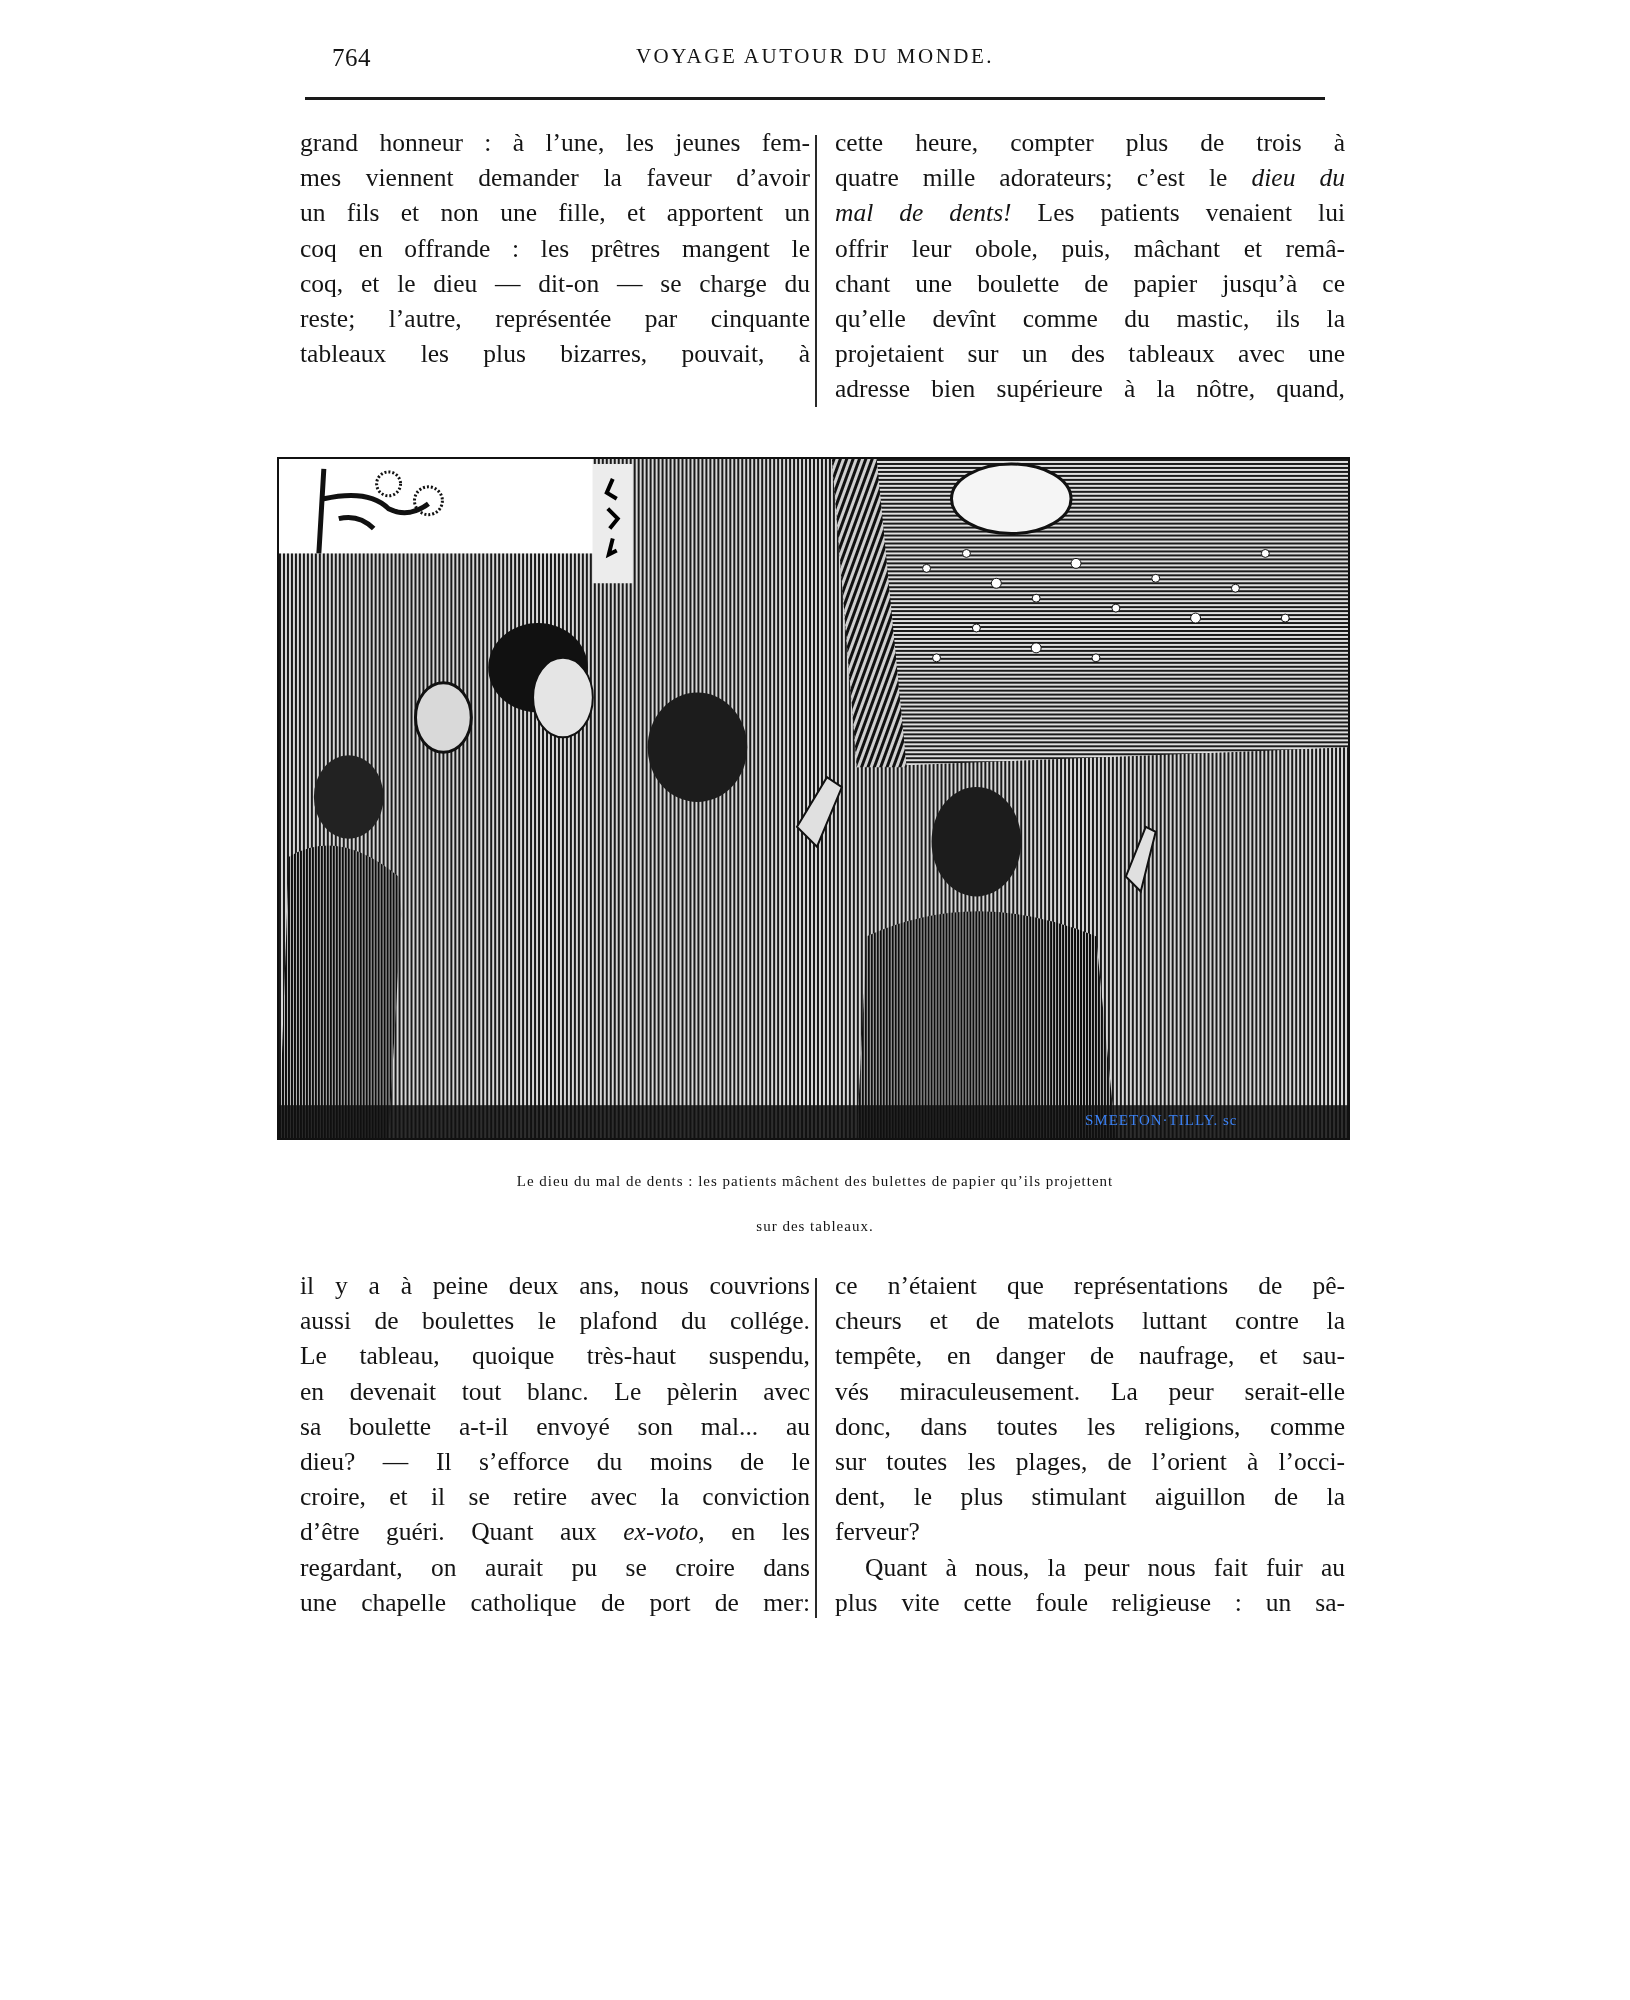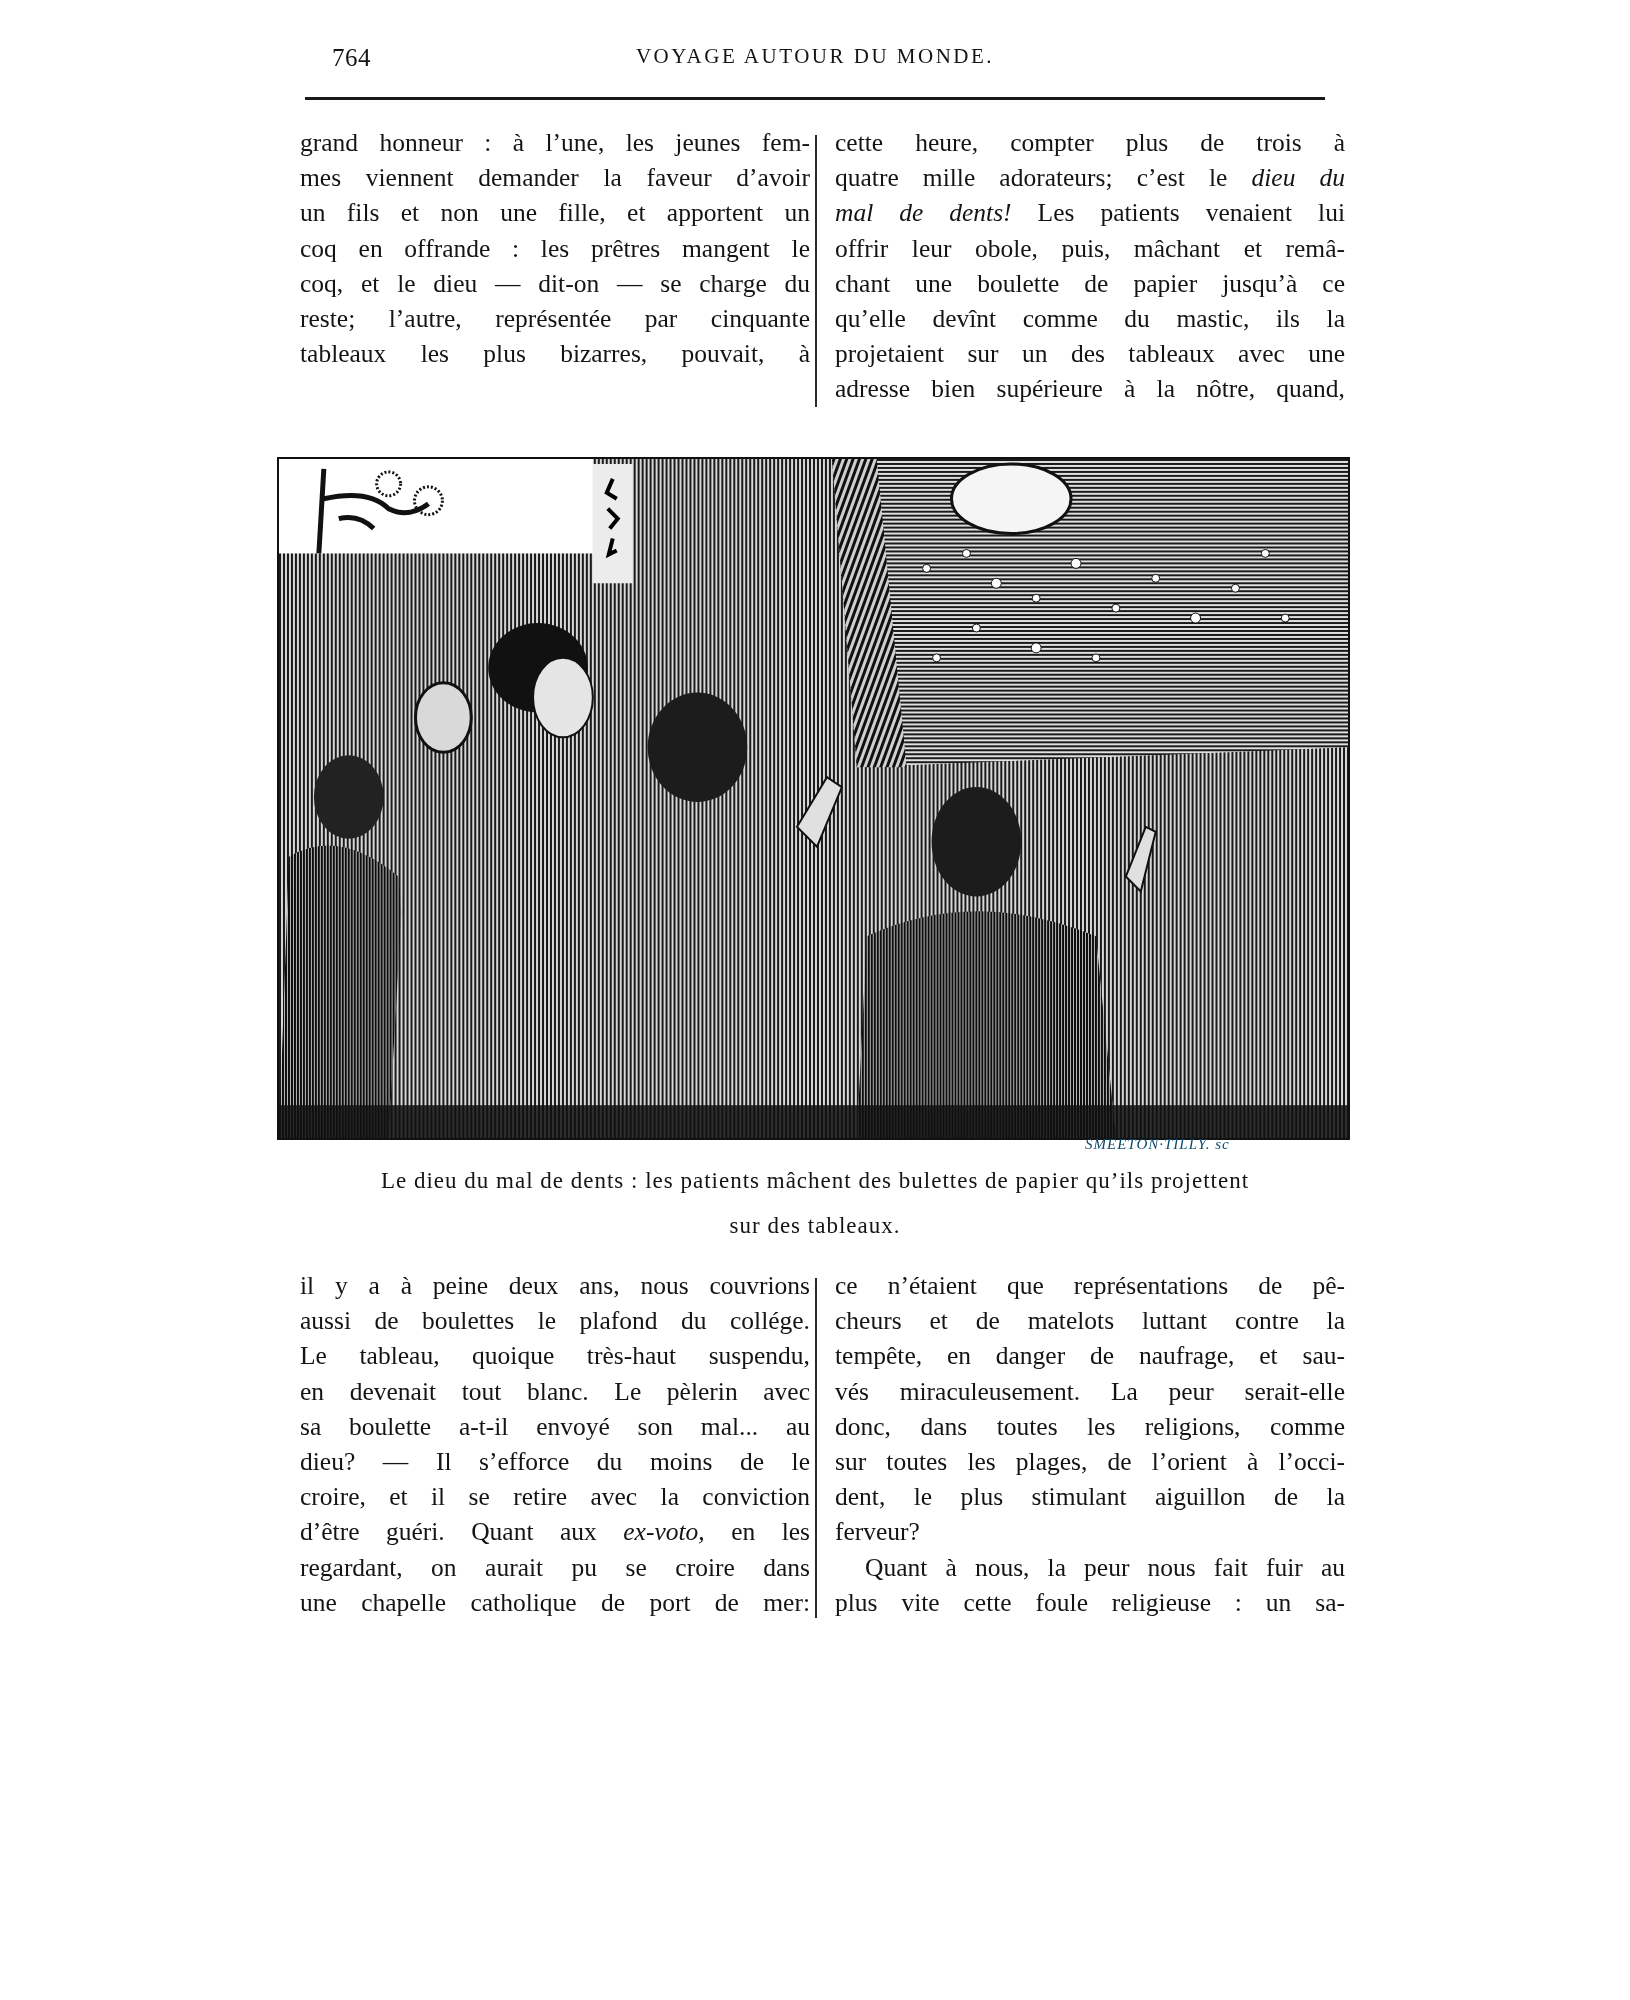--- a/index.html
+++ b/index.html
@@ -41,30 +41,29 @@
     .rule-bottom { left: 815px; top: 1278px; height: 340px; }
     em { font-style: italic; }
 
     .figure {
       position: absolute; left: 277px; top: 457px; width: 1073px; height: 683px;
       border: 2px solid #111; box-sizing: border-box; background: #6a6a6a; overflow: hidden;
     }
     .figure svg { display: block; width: 100%; height: 100%; }
     .caption {
       position: absolute; left: 300px; width: 1030px; text-align: center;
-      font-family: "Liberation Serif", serif; font-size: 23px; letter-spacing: 1px;
+      font-family: "Liberation Serif", serif; font-size: 15px; letter-spacing: 1px;
       line-height: 28px;
     }
     .caption-1 { top: 1167px; }
     .caption-2 { top: 1212px; }
     .signature {
       position: absolute; left: 1085px; top: 1112px;
-      font-family: "Liberation Serif", serif; font-style: italic; font-size: 15px; color: #0c4a6e;
+      font-family: "Liberation Serif", serif; font-size: 15px; color: #3b82f6;
       letter-spacing: 1px;
-      margin-top: 24px;
     }
   </style>
 </head>
 <body>
 
 <div class="running-head">
   <span class="page-number">764</span>
   <span class="running-title">VOYAGE AUTOUR DU MONDE.</span>
 </div>
 <div class="head-rule"></div>

